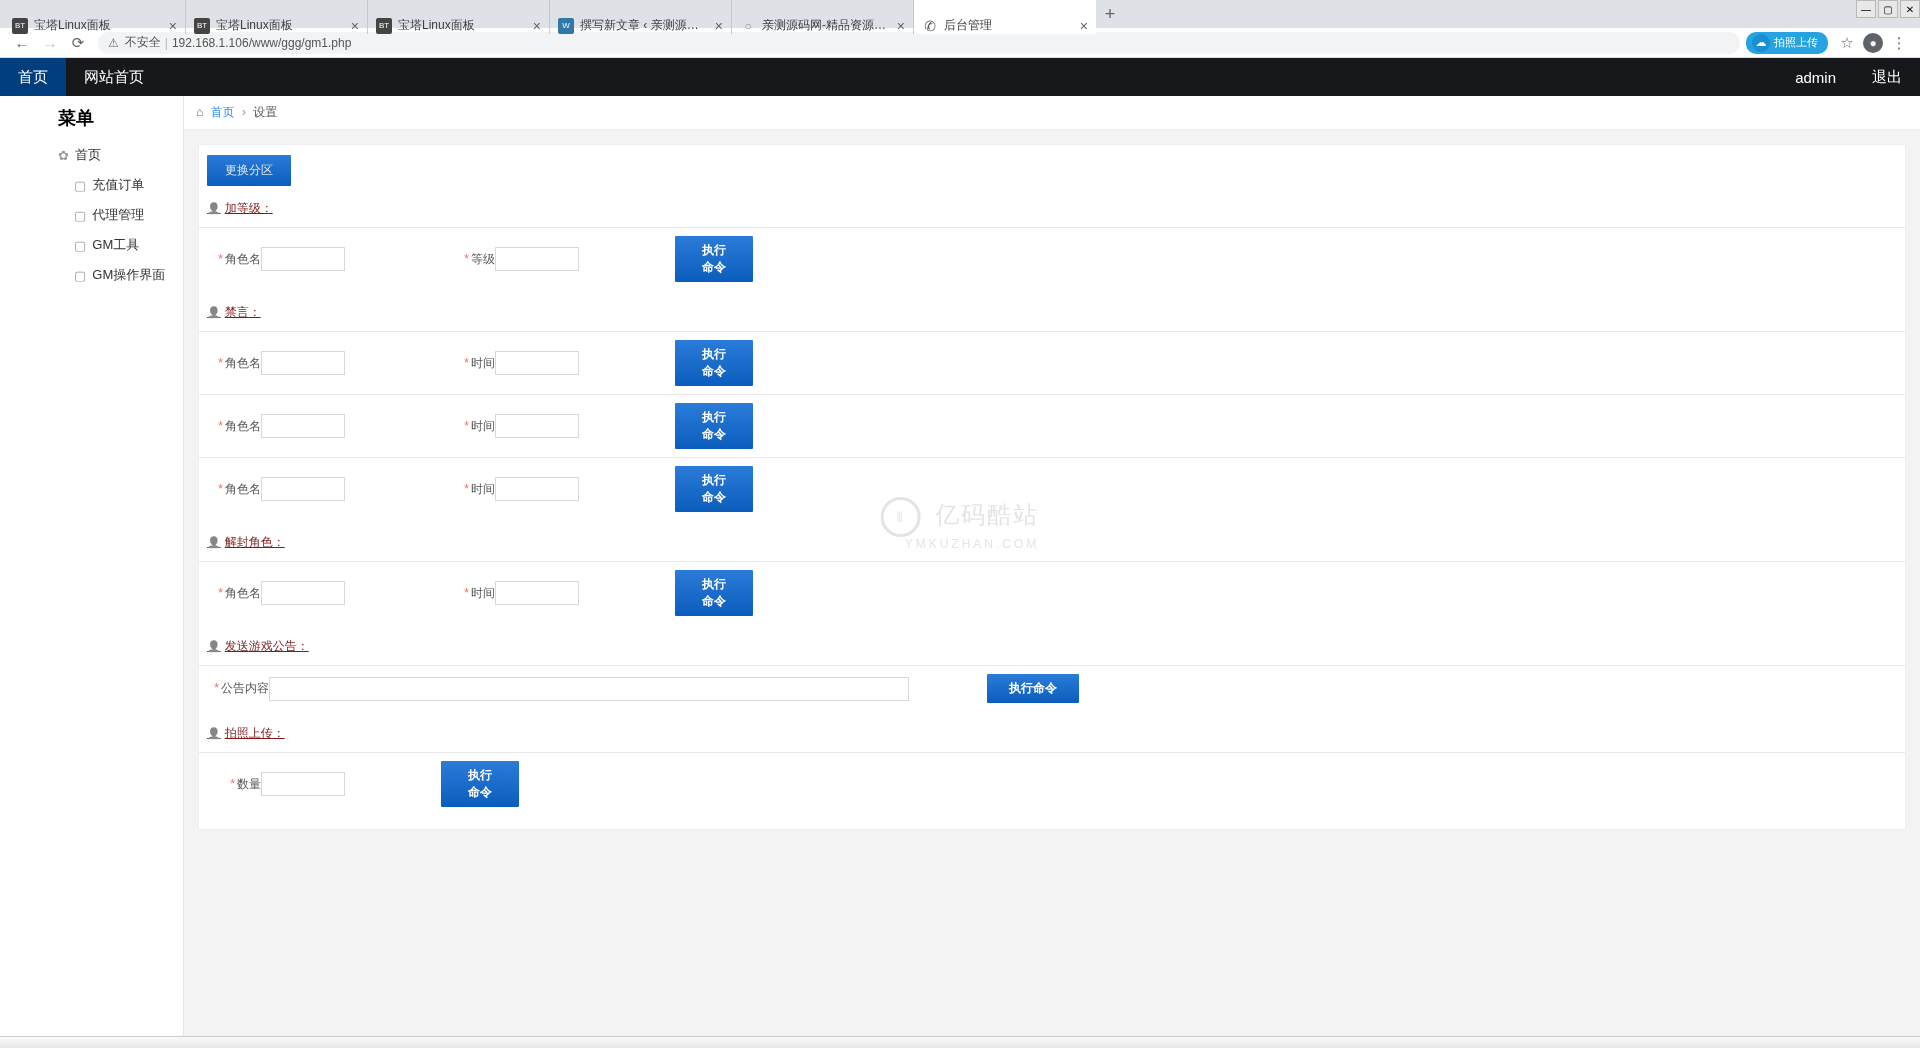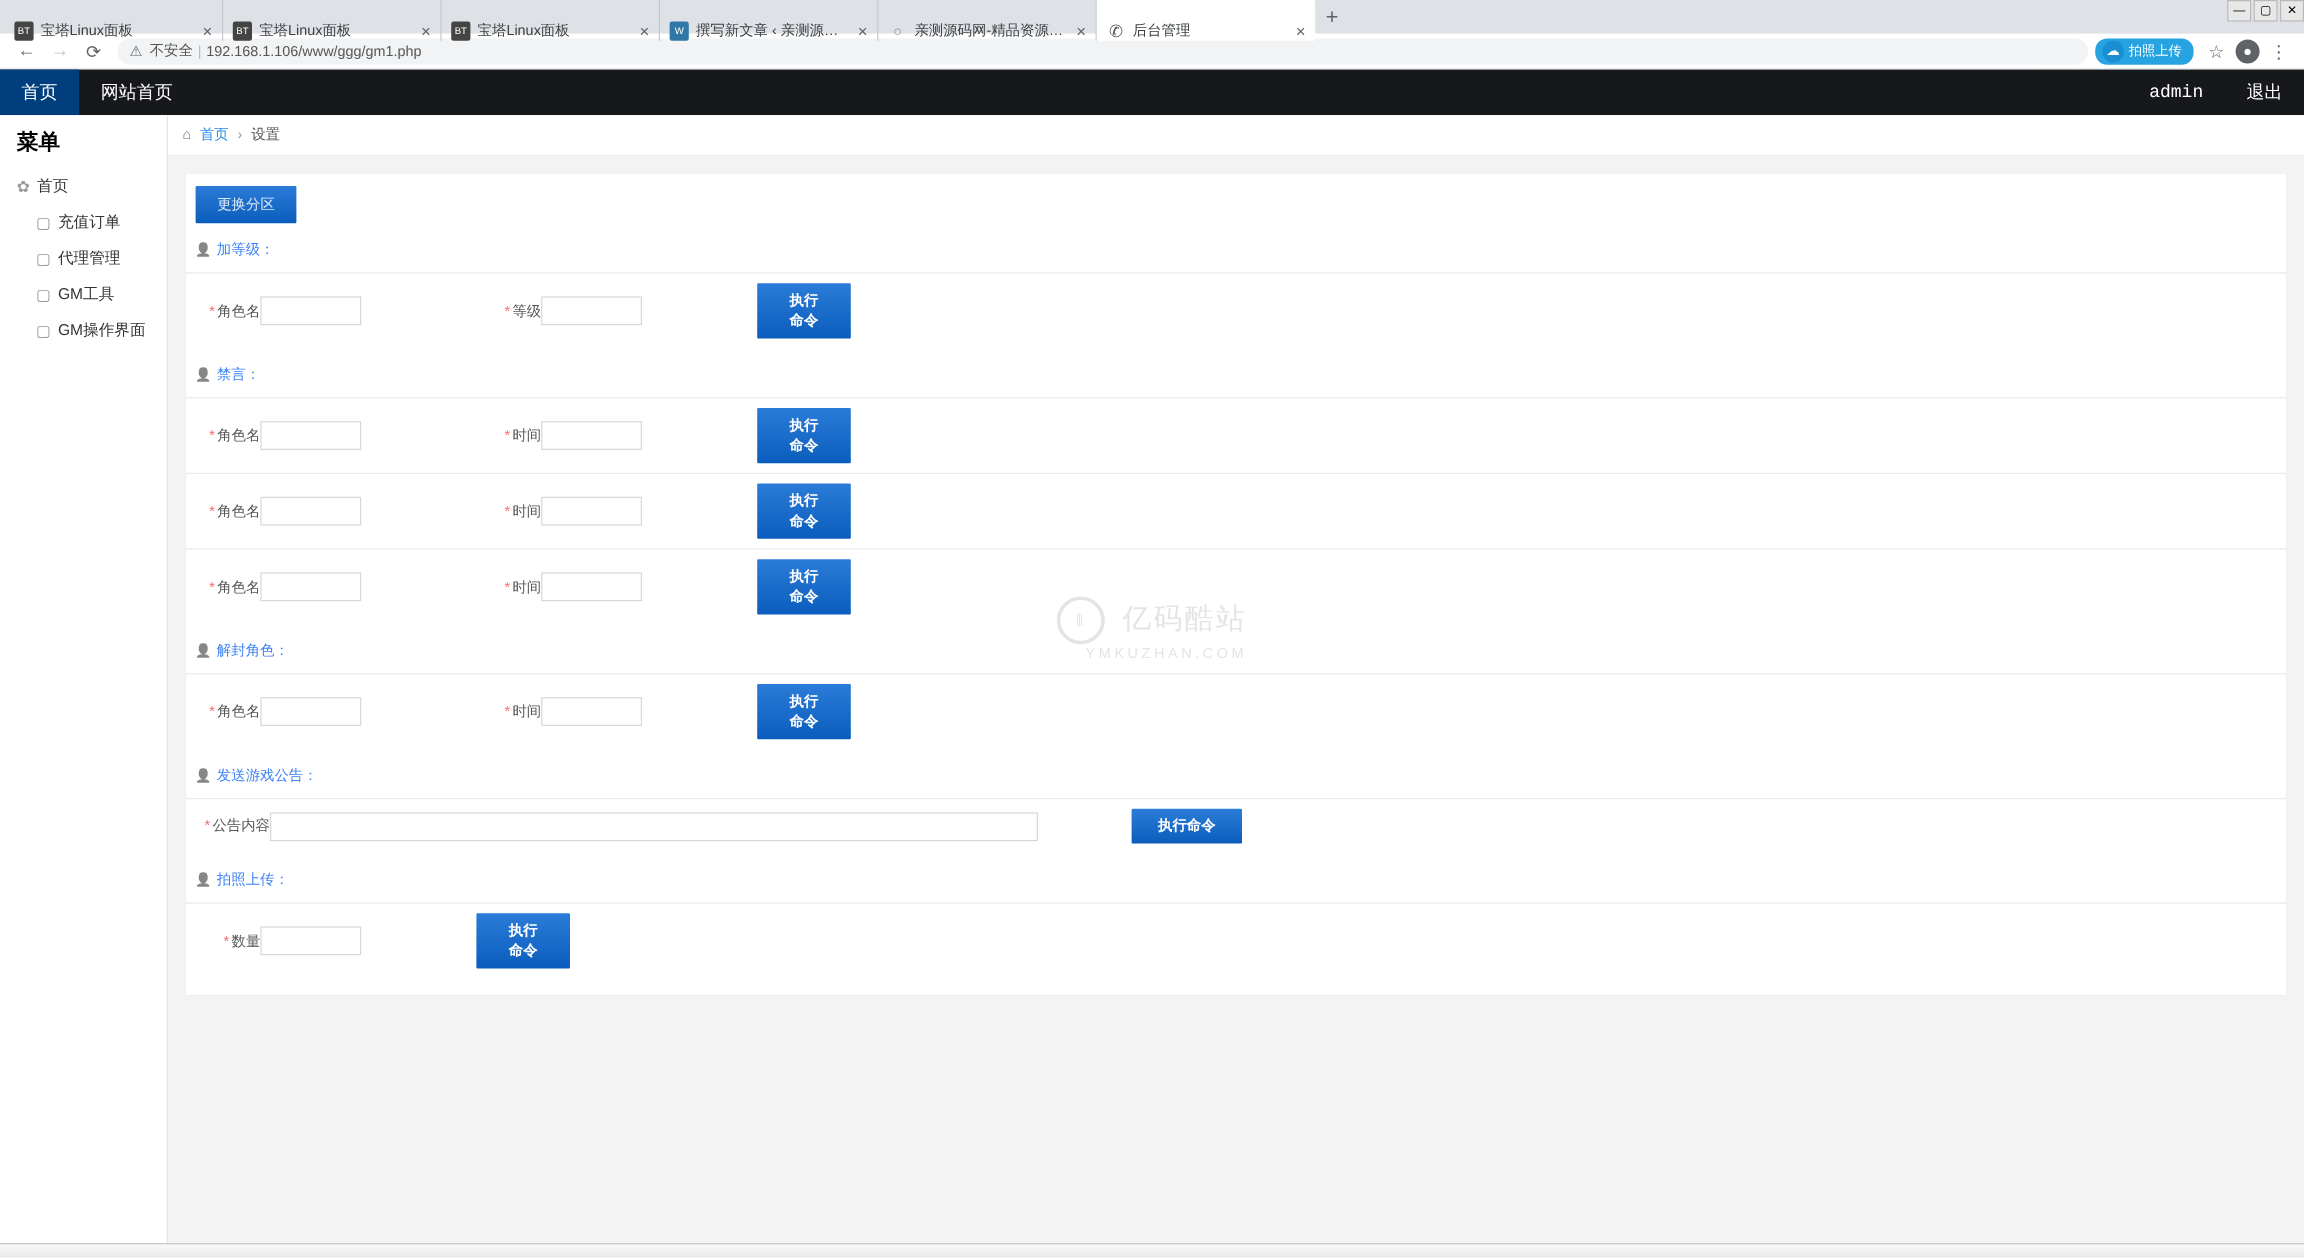--- a/index.html
+++ b/index.html
@@ -24,42 +24,42 @@
   .ext-pill { display:flex; align-items:center; gap:4px; background:#27a3e2; color:#fff; font-size:11px; padding:2px 10px 2px 6px; border-radius:10px; margin-right:6px; }
   .ext-pill .circle { width:18px; height:18px; border-radius:50%; background:#1a8ed2; display:inline-flex; align-items:center; justify-content:center; font-size:11px; }
   .addr-icon { width: 26px; height: 26px; display: flex; align-items: center; justify-content: center; color: #5f6368; font-size: 15px; cursor: pointer; }
   .avatar { width: 20px; height: 20px; border-radius: 50%; background: #5f6368; color: #fff; display: flex; align-items: center; justify-content: center; font-size: 12px; }
 
   
   .top-nav { background: #16181b; color: #fff; height: 38px; display: flex; align-items: center; }
   .top-nav .nav-item { padding: 0 18px; height: 38px; display: flex; align-items: center; font-size: 15px; cursor: pointer; }
   .top-nav .nav-item.active { background: #003e7e; }
   .top-nav .spacer { flex: 1; }
-  .top-nav .nav-right { padding: 0 18px; font-size: 15px; cursor: pointer; font-family: Liberation Mono, monospace; }
-
-  
-  .app-body { display: flex; min-height: calc(100vh - 28px - 30px - 38px - 12px); background: #f3f3f3; }
+  .top-nav .nav-right { padding: 0 18px; font-size: 15px; cursor: pointer; }
+
+  
+  .app-body { display: flex; min-height: calc(100vh - 28px - 30px - 38px - 12px); background: #f3f3f3; margin-left: 44px; }
   .sidebar { width: 140px; background: #fff; border-right: 1px solid #e5e5e5; }
   .sidebar h3 { font-size: 18px; font-weight: 700; padding: 10px 14px; }
   .side-item { display: flex; align-items: center; padding: 6px 14px; font-size: 13px; color: #333; cursor: pointer; }
   .side-item.level1 .icn { color: #999; margin-right: 6px; }
   .side-item.level2 { padding-left: 30px; font-size: 13px; }
   .side-item.level2 .doc-icn { margin-right: 6px; color: #999; }
 
   
   .content-wrap { flex: 1; padding: 0 0 20px 0; }
   .breadcrumb { padding: 8px 12px; font-size: 12px; color: #555; background: #fff; border-bottom: 1px solid #eee; }
   .breadcrumb a { color: #2d8cf0; text-decoration: none; }
   .breadcrumb .sep { margin: 0 4px; color: #999; }
   .home-ic { color: #666; margin-right: 4px; }
 
   .panel { margin: 14px; background: #fff; border: 1px solid #eee; padding: 6px 0 14px 0; }
   .btn-swap { margin-left: 8px; margin-top: 4px; display: inline-block; background: linear-gradient(#2b7cd8, #0b5dbd); color: rgba(255,255,255,0.85); border: none; padding: 7px 18px; font-size: 12px; cursor: pointer; border-radius: 1px; }
 
-  .section-title { padding: 14px 0 10px 0; font-size: 12px; color: #3b82f6; margin-left: 8px; }
+  .section-title { padding: 14px 0 10px 0; font-size: 12px; color: #7f1d1d; margin-left: 8px; text-decoration: underline; }
   .section-title::before { content: "👤"; filter: grayscale(1); opacity: .8; margin-right: 4px; font-size: 11px; }
 
   .form-row { display: flex; align-items: center; border-top: 1px solid #e9e9e9; }
   .form-cell { display: flex; align-items: center; padding: 8px 8px; }
   .col-label { width: 54px; text-align: right; font-size: 12px; color: #555; }
   .star { color: #f56c6c; margin-right: 2px; }
   .col-input input[type=text] { width: 84px; height: 24px; border: 1px solid #d8d8d8; padding: 0 4px; font-size: 12px; }
   .col-input.wide input[type=text] { width: 640px; }
   .cell-group-1 { width: 234px; }
   .cell-group-2 { width: 234px; }

